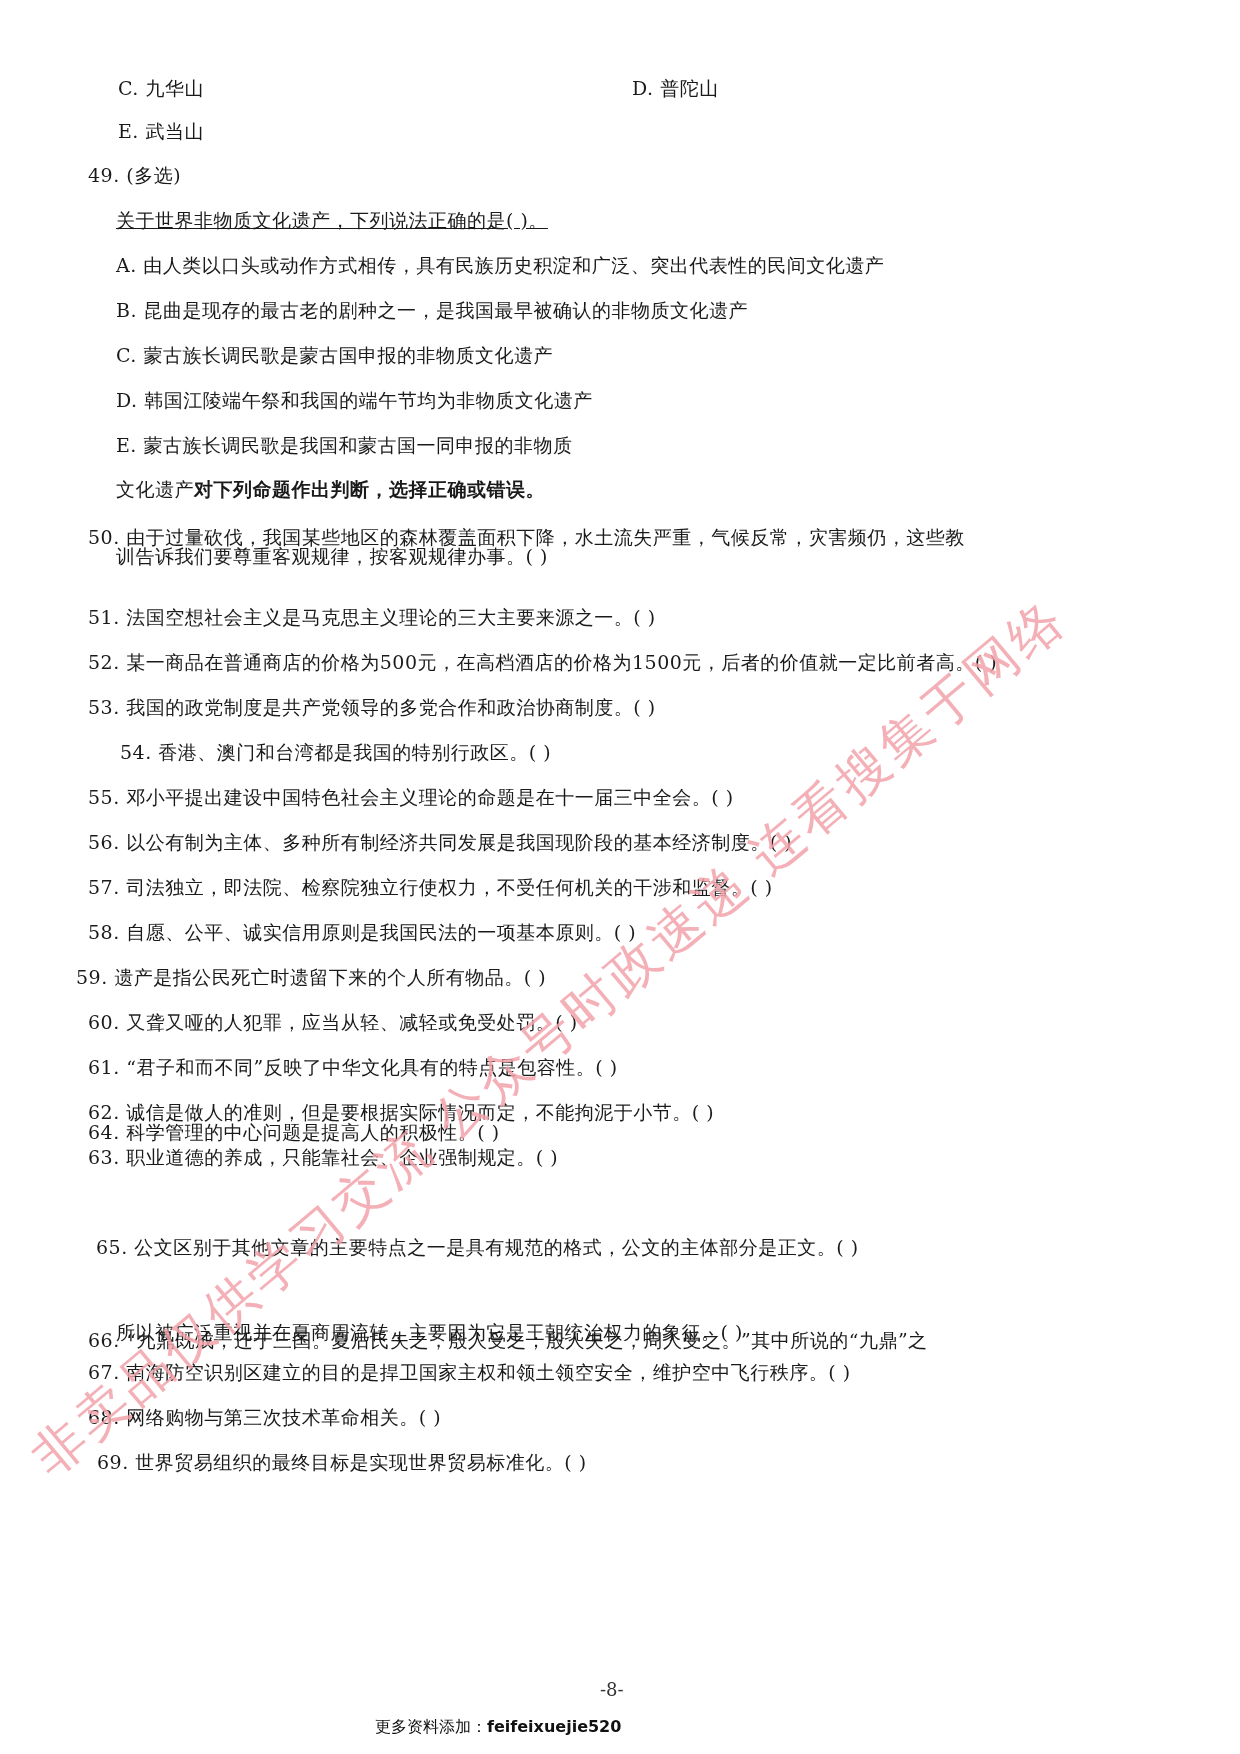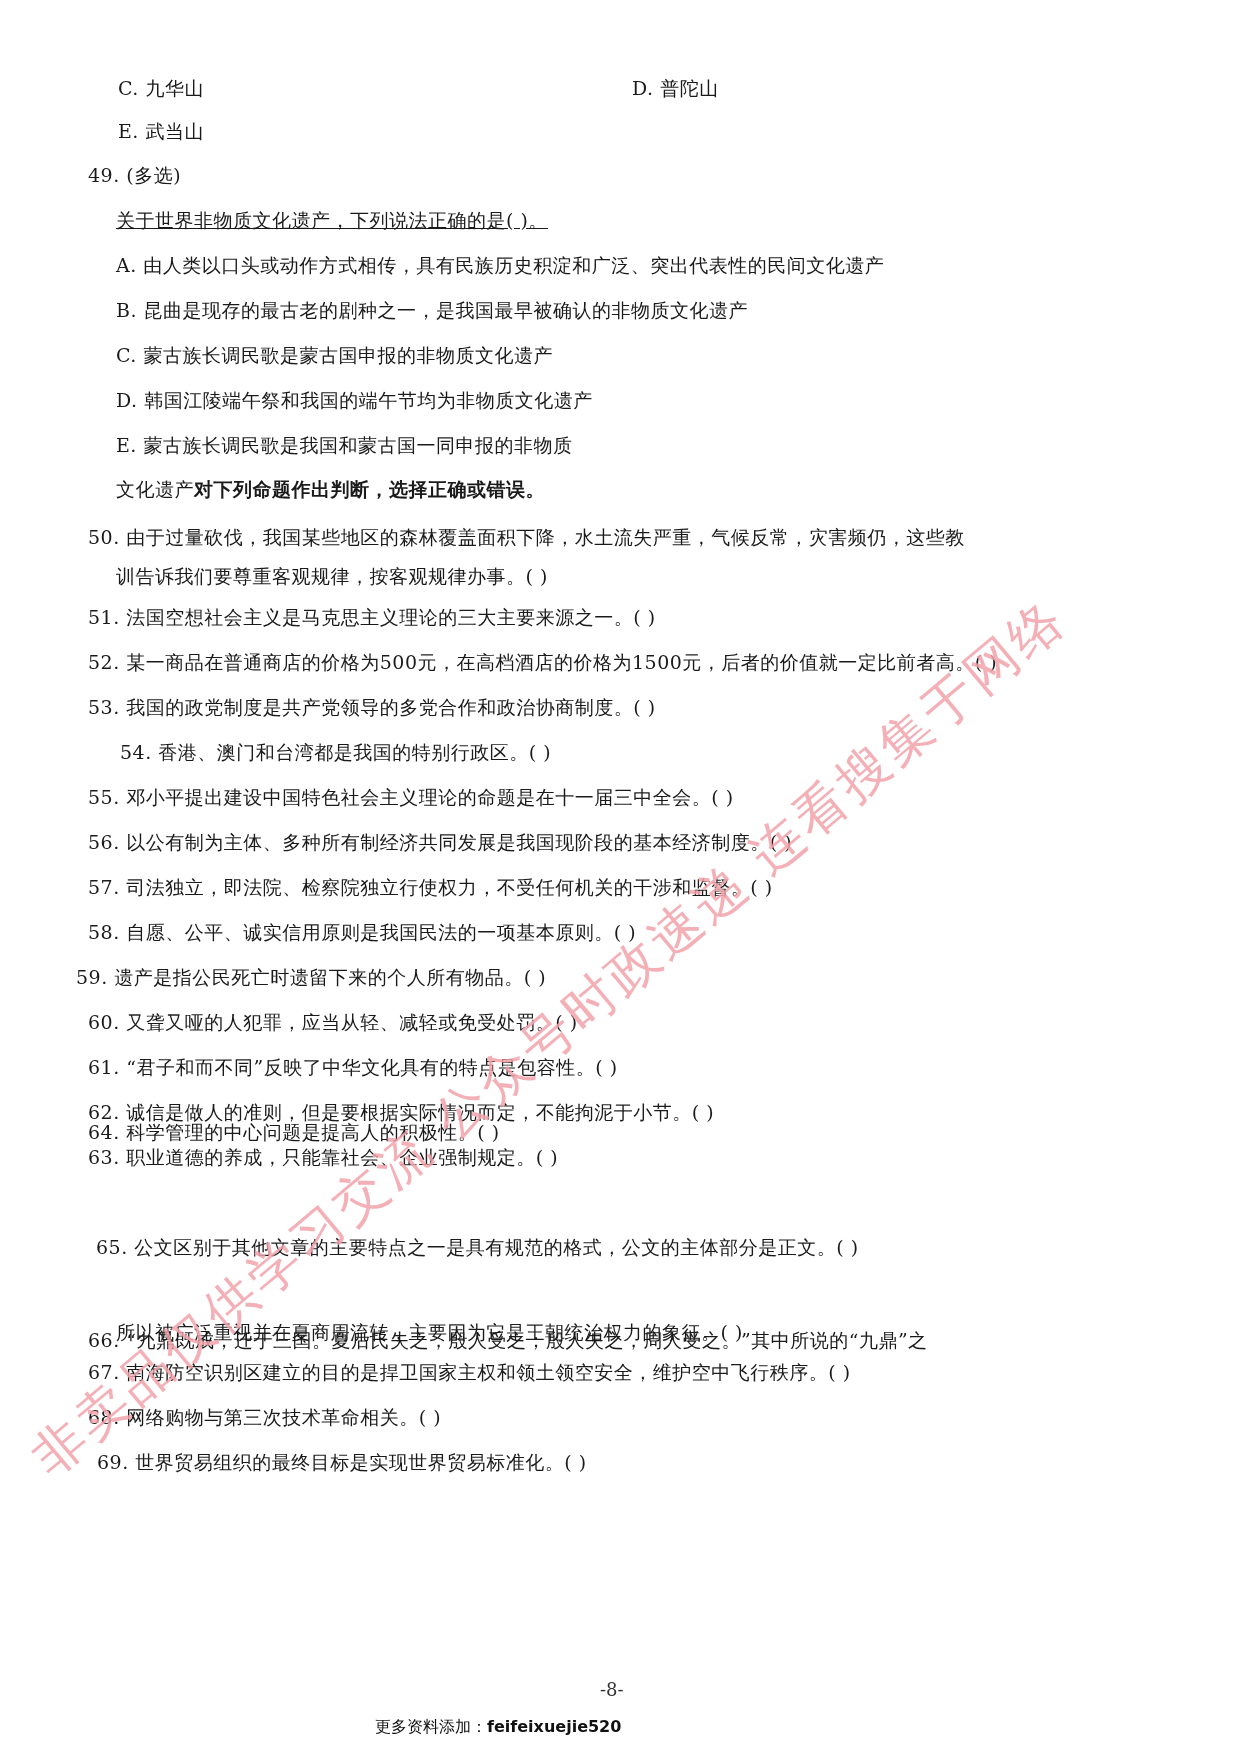--- a/index.html
+++ b/index.html
@@ -29,21 +29,21 @@
   <div class="line" style="left:116px; top:252px;">A. 由人类以口头或动作方式相传，具有民族历史积淀和广泛、突出代表性的民间文化遗产</div>
   <div class="line" style="left:116px; top:297px;">B. 昆曲是现存的最古老的剧种之一，是我国最早被确认的非物质文化遗产</div>
   <div class="line" style="left:116px; top:342px;">C. 蒙古族长调民歌是蒙古国申报的非物质文化遗产</div>
   <div class="line" style="left:116px; top:387px;">D. 韩国江陵端午祭和我国的端午节均为非物质文化遗产</div>
   <div class="line" style="left:116px; top:432px;">E. 蒙古族长调民歌是我国和蒙古国一同申报的非物质</div>
   <div class="line" style="left:116px; top:476px;">
     <span>文化遗产</span><span class="bold">对下列命题作出判断，选择正确或错误。</span>
   </div>
 
   <div class="line" style="left:88px; top:524px;">50. 由于过量砍伐，我国某些地区的森林覆盖面积下降，水土流失严重，气候反常，灾害频仍，这些教</div>
-  <div class="line" style="left:116px; top:563px;">训告诉我们要尊重客观规律，按客观规律办事。( )</div>
+  <div class="line" style="left:116px; top:543px;">训告诉我们要尊重客观规律，按客观规律办事。( )</div>
   <div class="line" style="left:88px; top:604px;">51. 法国空想社会主义是马克思主义理论的三大主要来源之一。( )</div>
   <div class="line" style="left:88px; top:649px;">52. 某一商品在普通商店的价格为500元，在高档酒店的价格为1500元，后者的价值就一定比前者高。( )</div>
   <div class="line" style="left:88px; top:694px;">53. 我国的政党制度是共产党领导的多党合作和政治协商制度。( )</div>
   <div class="line" style="left:88px; top:739px;margin-left:32px;">54. 香港、澳门和台湾都是我国的特别行政区。( )</div>
   <div class="line" style="left:88px; top:784px;">55. 邓小平提出建设中国特色社会主义理论的命题是在十一届三中全会。( )</div>
   <div class="line" style="left:88px; top:829px;">56. 以公有制为主体、多种所有制经济共同发展是我国现阶段的基本经济制度。( )</div>
   <div class="line" style="left:88px; top:874px;">57. 司法独立，即法院、检察院独立行使权力，不受任何机关的干涉和监督。( )</div>
   <div class="line" style="left:88px; top:919px;">58. 自愿、公平、诚实信用原则是我国民法的一项基本原则。( )</div>
   <div class="line" style="left:76px; top:964px;text-align:right;">59. 遗产是指公民死亡时遗留下来的个人所有物品。( )</div>
   <div class="line" style="left:88px; top:1009px;">60. 又聋又哑的人犯罪，应当从轻、减轻或免受处罚。( )</div>

